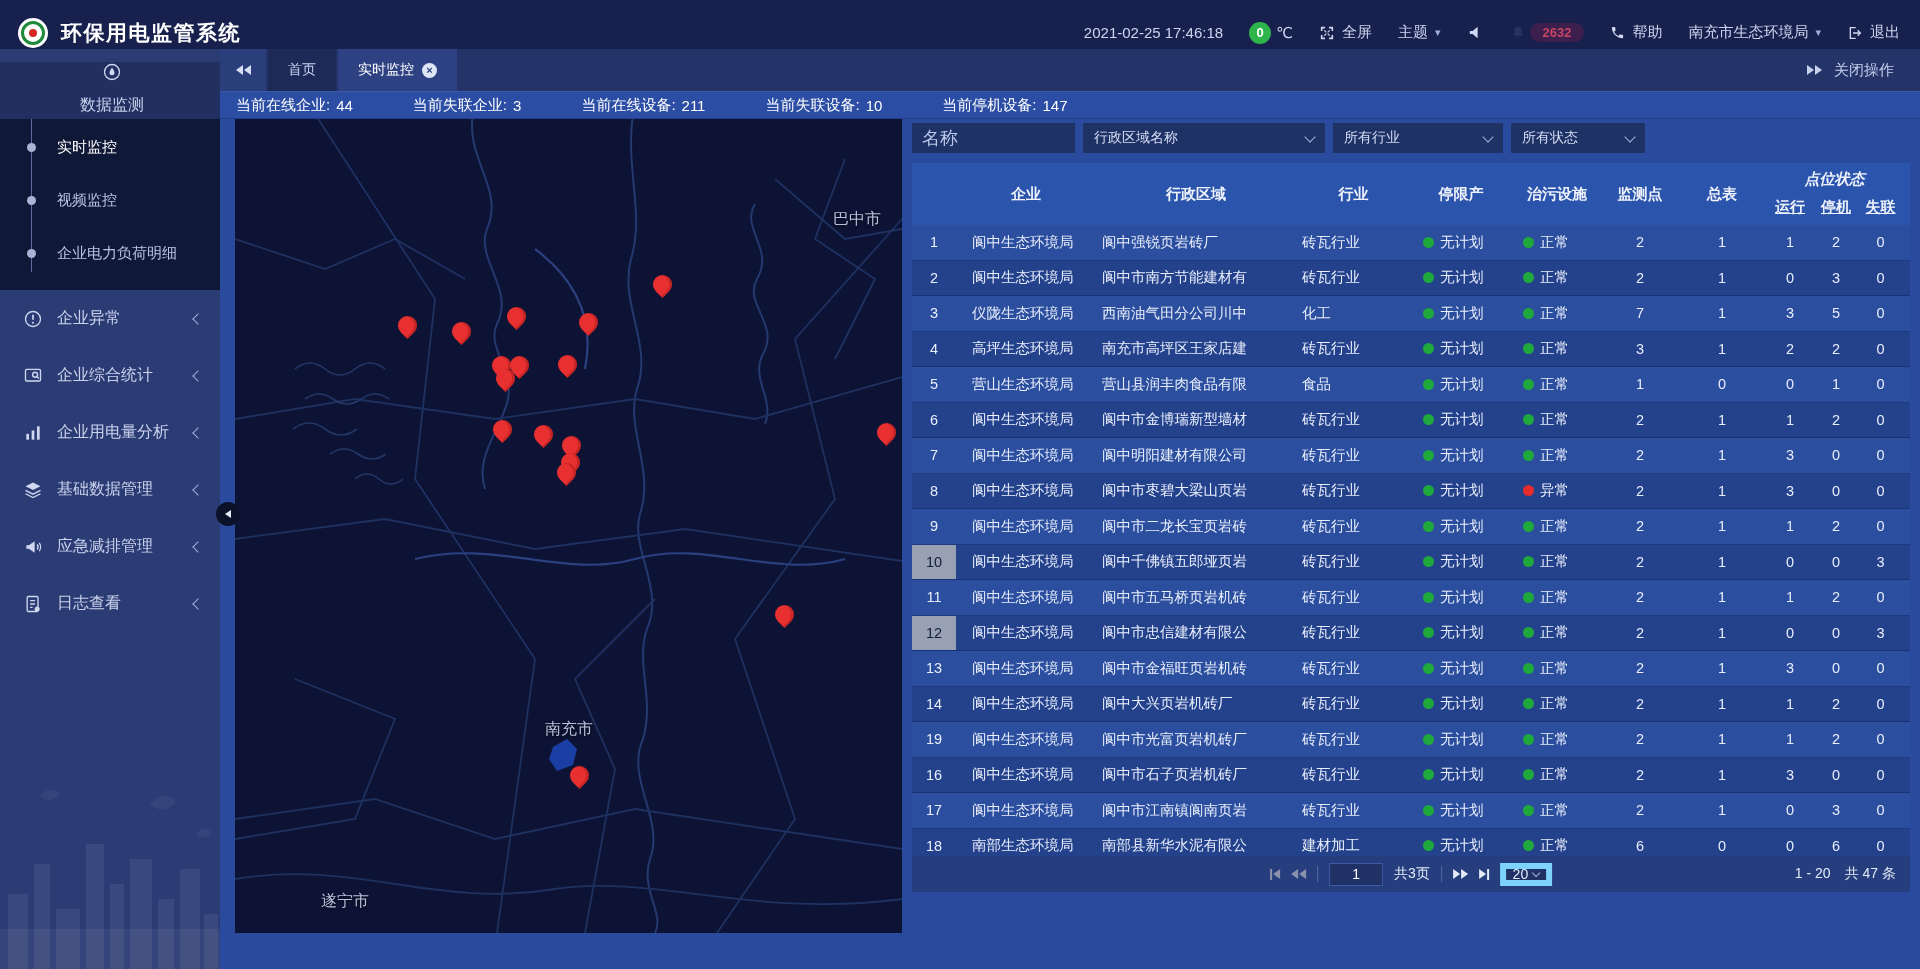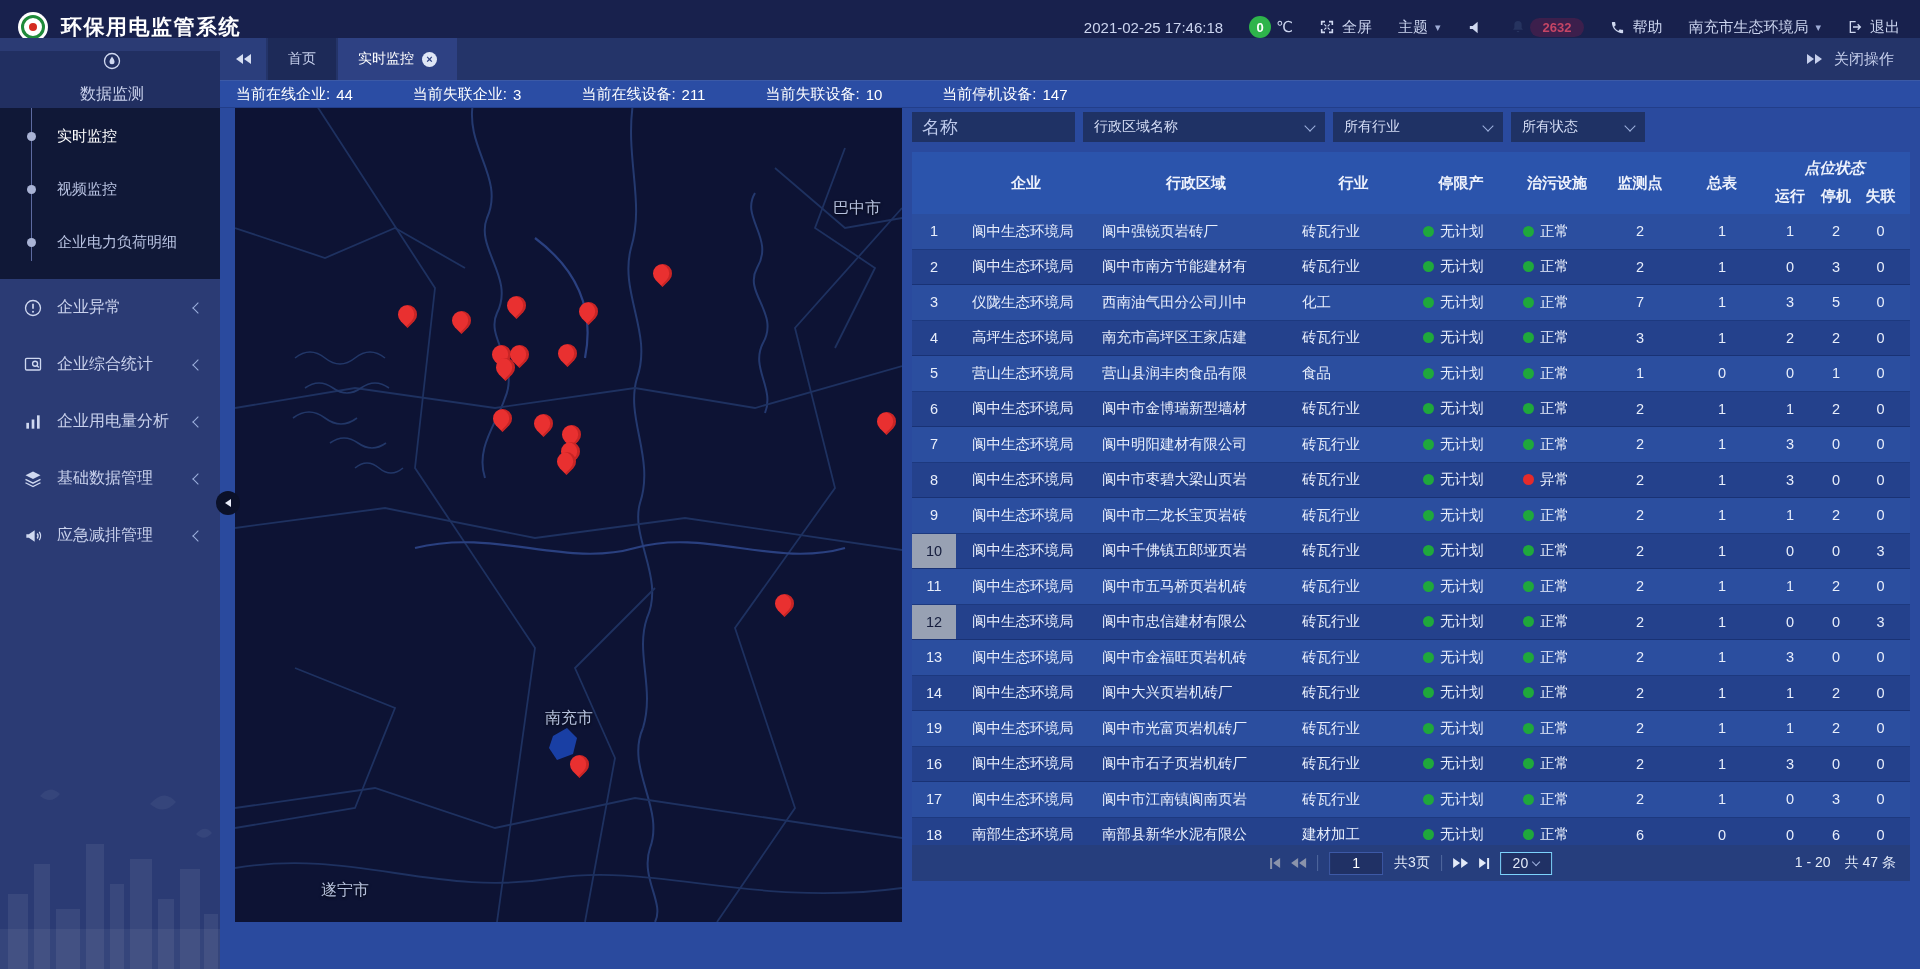--- a/index.html
+++ b/index.html
@@ -1,21 +1,21 @@
 <!DOCTYPE html>
 <html><head>
 <meta charset="utf-8">
 <style>
   * { box-sizing: border-box; margin: 0; padding: 0; }
   html,body { width:1920px; height:969px; overflow:hidden; background:#2a4a9e;
     font-family:"Liberation Sans","DejaVu Sans",sans-serif; }
   .app { width:1920px; height:969px; display:flex; flex-direction:column; }
 
   
-  .topbar { height:38px; background:#18214d; display:flex; align-items:center;
+  .topbar { height:49px; background:#18214d; display:flex; align-items:center;
     padding:16px 20px 0 18px; flex:none; color:#ccd5ef; }
   .logo { width:30px; height:30px; border-radius:50%; background:#fff; display:flex;
     align-items:center; justify-content:center; flex:none; }
   .logo .ring { width:24px; height:24px; border-radius:50%; border:3px solid #1e8a3a;
     background:#fff; display:flex; align-items:center; justify-content:center; }
   .logo .core { width:8px; height:8px; border-radius:50%; background:#d42b20; }
   .app-title { color:#ffffff; font-size:21px; font-weight:bold; letter-spacing:1.5px; margin-left:13px; }
   .hright { margin-left:auto; display:flex; align-items:center; gap:26px; font-size:15px; }
   .hitem { display:flex; align-items:center; gap:7px; cursor:pointer; }
   .temp-badge { width:22px; height:22px; border-radius:50%; background:#2eb44b; color:#fff;
@@ -96,21 +96,21 @@
     background:#1f3265; color:#d5ddf5; font-size:14px; cursor:pointer; }
   .f-select .chev { margin-top:-2px; }
   .w-region { width:242px; } .w-industry { width:170px; } .w-status { width:134px; }
 
   .grid-cols { display:grid; grid-template-columns:44px 140px 200px 115px 100px 92px 74px 90px 46px 46px 43px; }
   .thead { background:#2b54ac; grid-template-rows:27px 35px; color:#eef2fc; font-size:15px;
     font-weight:bold; flex:none; }
   .hcell { grid-row:1/3; display:flex; align-items:center; justify-content:center; white-space:nowrap; }
   .hgroup { grid-column:9/12; grid-row:1; display:flex; align-items:flex-end; justify-content:center;
     font-style:italic; padding-bottom:1px; }
-  .hsub { grid-row:2; display:flex; align-items:center; justify-content:center; }
+  .hsub { grid-row:2; display:flex; align-items:center; justify-content:center;text-decoration:underline; }
 
   .rows-wrap { height:631px; overflow:hidden; position:relative; flex:none; }
   .trow { height:35.5px; border-bottom:1px solid rgba(14,33,88,.45); color:#e8eefb; font-size:14.5px; cursor:pointer; }
   .trow.light { background:#2b4e9f; }
   .trow.dark { background:#24418c; }
   .cell { display:flex; align-items:center; justify-content:center; white-space:nowrap; overflow:hidden; }
   .c-left { justify-content:flex-start; }
   .c-region { padding-left:16px; }
   .c-company,.c-industry { padding-left:6px; }
   .c-num.sel { background:#98a1b3; color:#141c3c; }
@@ -122,21 +122,21 @@
   
   .pager { height:36px; background:#263e7d; flex:none; display:flex; align-items:center;
     position:relative; color:#e3eaf8; font-size:14px; }
   .pager-center { position:absolute; left:50%; transform:translateX(-50%); display:flex;
     align-items:center; gap:11px; }
   .pbtn { display:flex; align-items:center; gap:1px; cursor:pointer; }
   .pbtn.disabled { color:#8a93ab; cursor:default; }
   .pdiv { width:1px; height:16px; background:#51699f; }
   .page-input { width:54px; height:23px; background:#203165; border:1px solid #3d59a6; color:#fff;
     text-align:center; font-size:14px; font-family:inherit; }
-  .size-select { min-width:52px; height:23px; background:#203165; border:1px solid #7dd3fc;
+  .size-select { min-width:52px; height:23px; background:#203165; border:6px solid #7dd3fc;
     display:flex; align-items:center; justify-content:center; gap:5px; padding:0 6px; cursor:pointer; }
   .size-select .chev { width:6px; height:6px; margin-top:-2px; }
   .pager-right { margin-left:auto; padding-right:14px; display:flex; gap:14px; }
 </style>
 </head>
 <body>
 
 <div class="app">
 
   <div class="topbar">
@@ -279,20 +279,31 @@
             <span class="micon">
               <svg width="20" height="20" viewBox="0 0 24 24" fill="none" stroke="currentColor" stroke-width="1.6">
                 <path d="M4 10v4h3l7 5V5l-7 5H4z" fill="currentColor" stroke="none"></path>
                 <path d="M17 9c1.2 1.6 1.2 4.4 0 6"></path>
                 <path d="M19.5 7c2 2.8 2 7.2 0 10"></path>
               </svg>
             </span>
             <span class="mlabel">应急减排管理</span>
             <span class="chev left"></span>
           </div>
+          <div class="mitem">
+            <span class="micon">
+              <svg width="20" height="20" viewBox="0 0 24 24" fill="none" stroke="currentColor" stroke-width="1.6">
+                <rect x="5" y="3" width="13" height="18" rx="1.5"></rect>
+                <path d="M8.5 8h6M8.5 12h6M8.5 16h3"></path>
+                <circle cx="17" cy="18" r="3" fill="currentColor" stroke="none"></circle>
+              </svg>
+            </span>
+            <span class="mlabel">日志查看</span>
+            <span class="chev left"></span>
+          </div>
         </div>
       <svg class="skyline" width="220" height="195" viewBox="0 0 220 195">
         <g fill="rgba(255,255,255,0.07)">
           <rect x="8" y="120" width="20" height="75"></rect>
             <rect x="34" y="90" width="16" height="105"></rect>
           <rect x="56" y="135" width="24" height="60"></rect>
             <rect x="86" y="70" width="18" height="125"></rect>
           <rect x="110" y="110" width="14" height="85"></rect>
             <rect x="130" y="85" width="22" height="110"></rect>
           <rect x="158" y="125" width="16" height="70"></rect>

